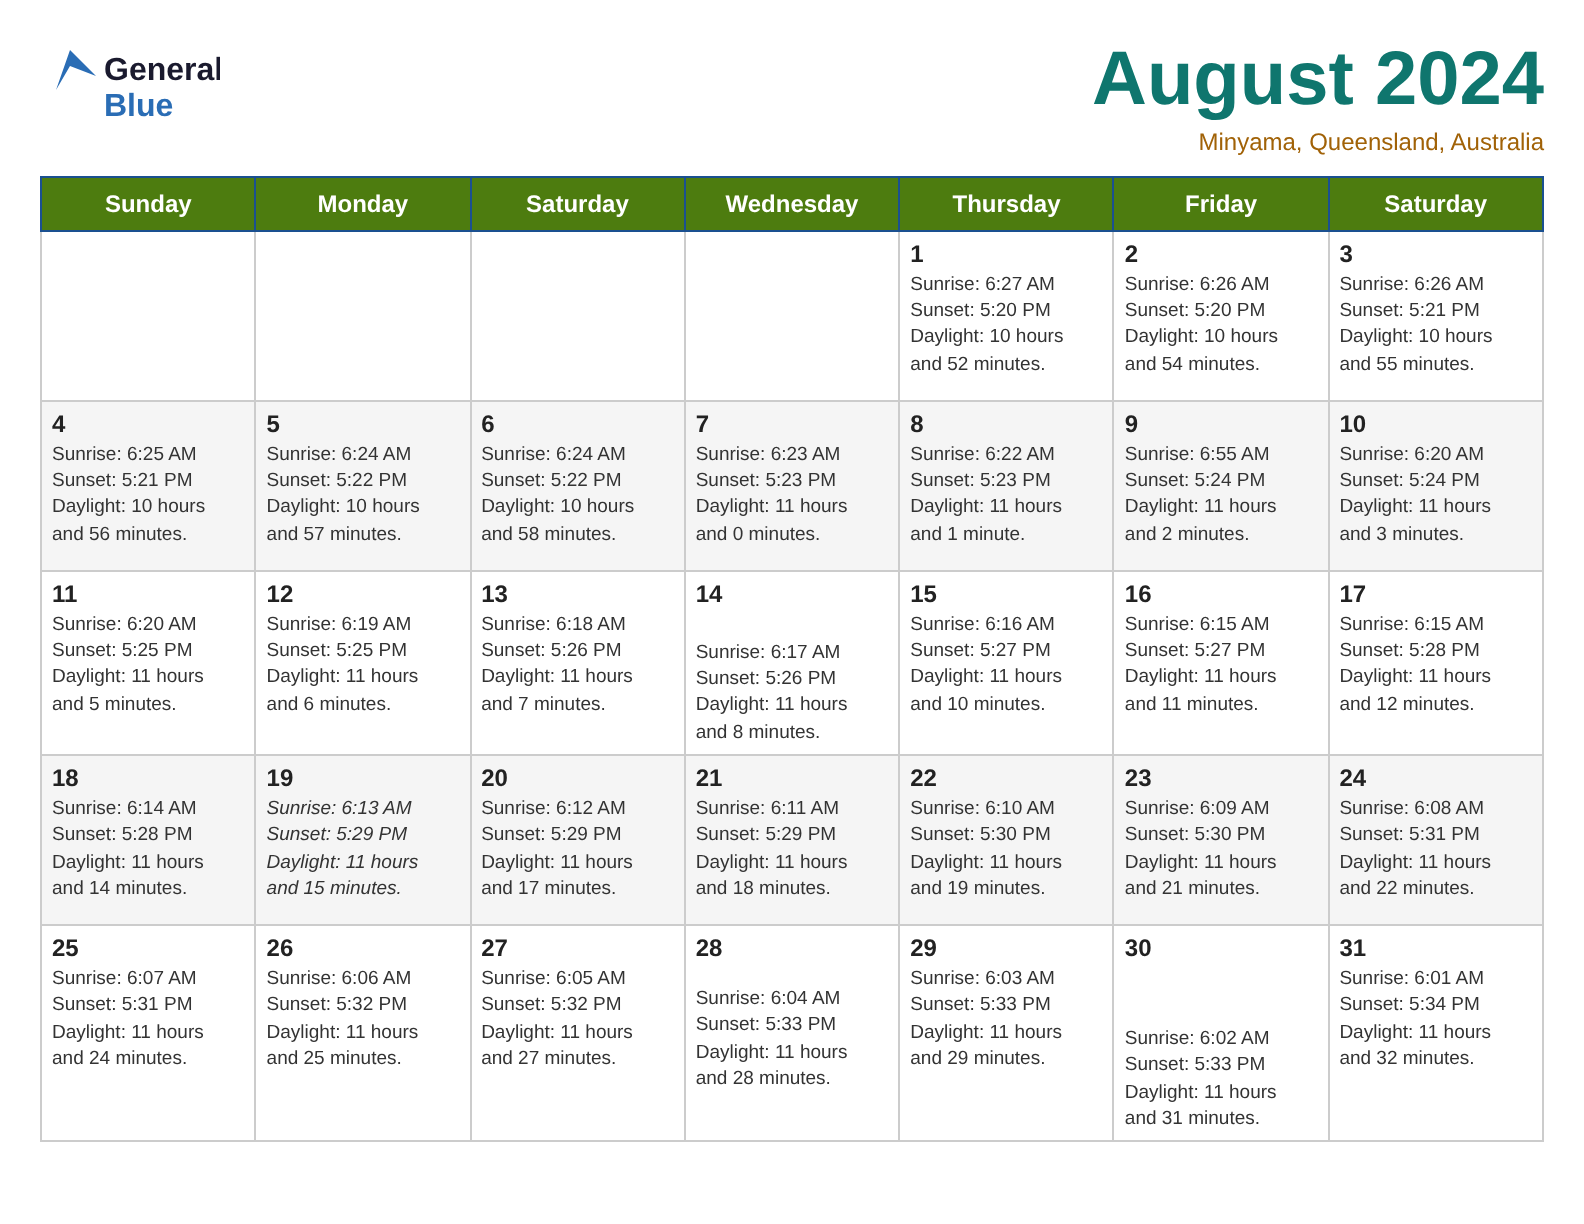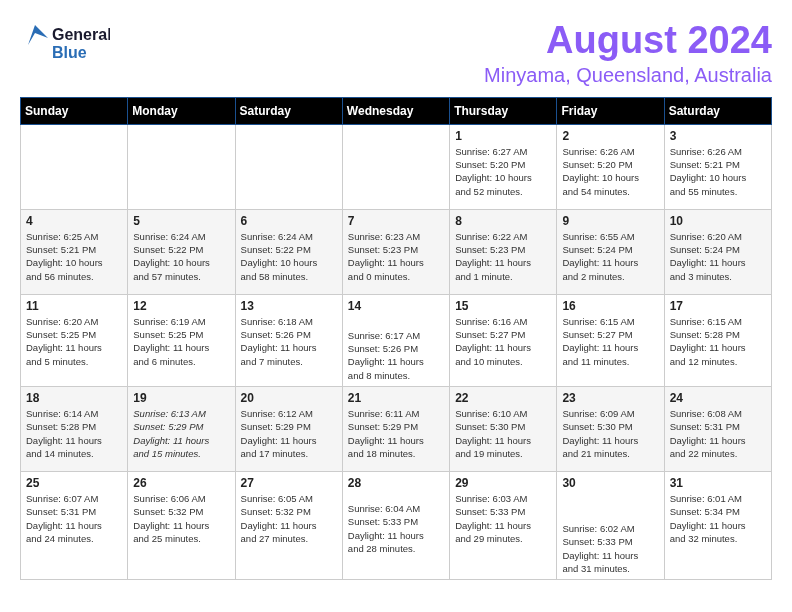--- a/index.html
+++ b/index.html
@@ -20,41 +20,41 @@
       display: flex;
       align-items: center;
       gap: 4px;
     }
     .title-section {
       text-align: right;
     }
     .month-year {
       font-size: 38px;
       font-weight: bold;
-      color: #8b5cf6;
+      color: #0f766e;
       line-height: 1.1;
     }
     .location {
-      font-size: 20px;
-      color: #8b5cf6;
+      font-size: 12px;
+      color: #a16207;
       margin-top: 2px;
       margin-left: 12px;
     }
     .calendar-table {
       width: 100%;
       border-collapse: collapse;
       table-layout: fixed;
     }
     .calendar-table th {
-      background-color: #000000;
+      background-color: #4d7c0f;
       color: #fff;
       font-size: 12px;
       font-weight: bold;
       padding: 6px 4px;
-      text-align: left;
+      text-align: center;
       border: 1px solid #1a5090;
     }
     .calendar-table td {
       vertical-align: top;
       border: 1px solid #ccc;
       padding: 4px 5px;
       font-size: 10px;
       color: #222;
       height: 85px;
       background: #fff;

